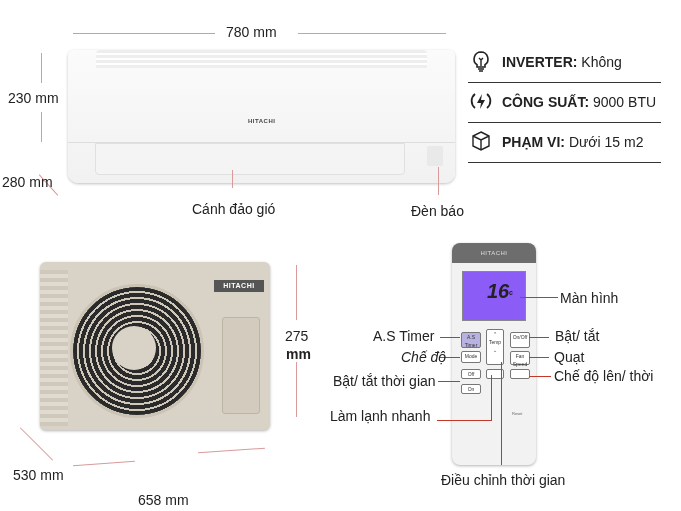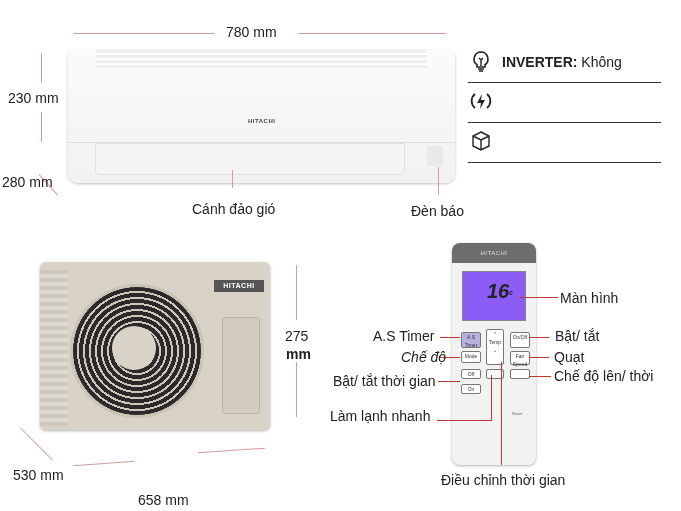--- a/index.html
+++ b/index.html
@@ -83,25 +83,27 @@
     <path d="M11 2a7 7 0 0 0-4 12.7V17h8v-2.3A7 7 0 0 0 11 2z" fill="none" stroke="#222" stroke-width="1.6"></path>
     <path d="M8 19h6M9 21h4M11 10v6M11 10l-2-2M11 10l2-2" stroke="#222" stroke-width="1.4" fill="none"></path>
   </svg>
   <div class="txt"><b>INVERTER:</b> <span>Không</span></div>
 </div>
 <div class="spec" style="top:82px;">
   <svg class="ico" viewBox="0 0 22 22">
     <path d="M5 4a9 9 0 0 0 0 14M17 4a9 9 0 0 1 0 14" fill="none" stroke="#222" stroke-width="1.8"></path>
     <path d="M12 4l-5 9h4l-1 6 5-9h-4z" fill="#222"></path>
   </svg>
+  <div class="txt"><b>CÔNG SUẤT:</b> <span>9000 BTU</span></div>
 </div>
 <div class="spec" style="top:122px;">
   <svg class="ico" viewBox="0 0 22 22">
     <path d="M11 2l8 4v10l-8 4-8-4V6z M3 6l8 4 8-4 M11 10v10" fill="none" stroke="#222" stroke-width="1.4"></path>
   </svg>
+  <div class="txt"><b>PHẠM VI:</b> <span>Dưới 15 m2</span></div>
 </div>
 
 <div class="abs outdoor">
   <div class="side"></div>
   <div class="grill"></div>
   <div class="hub"></div>
   <div class="badge">HITACHI</div>
   <div class="panel"></div>
 </div>
 

